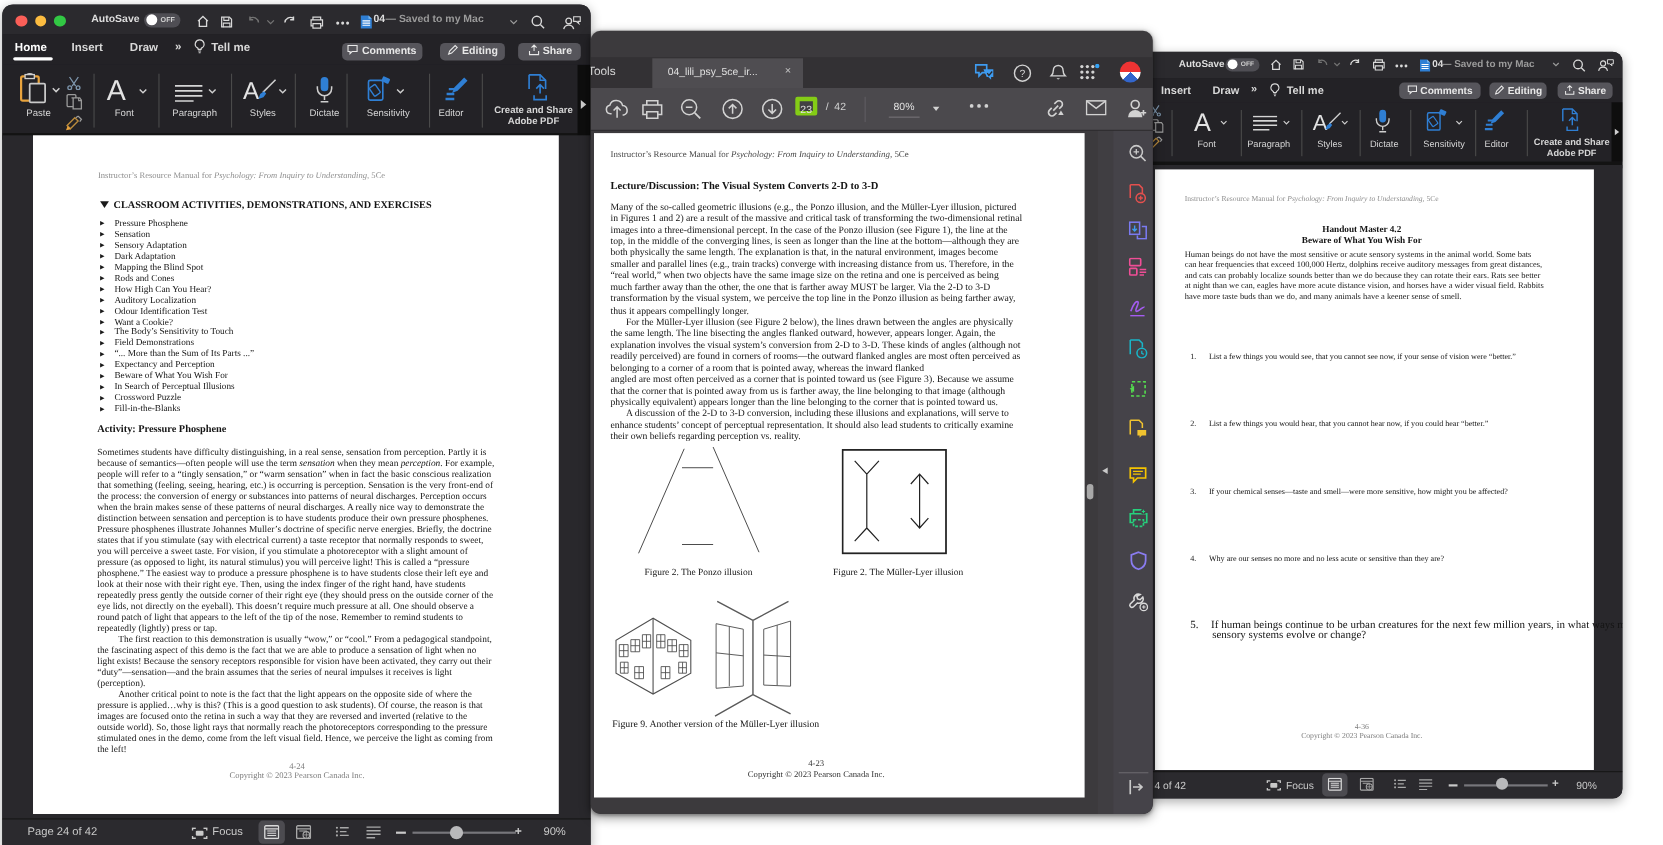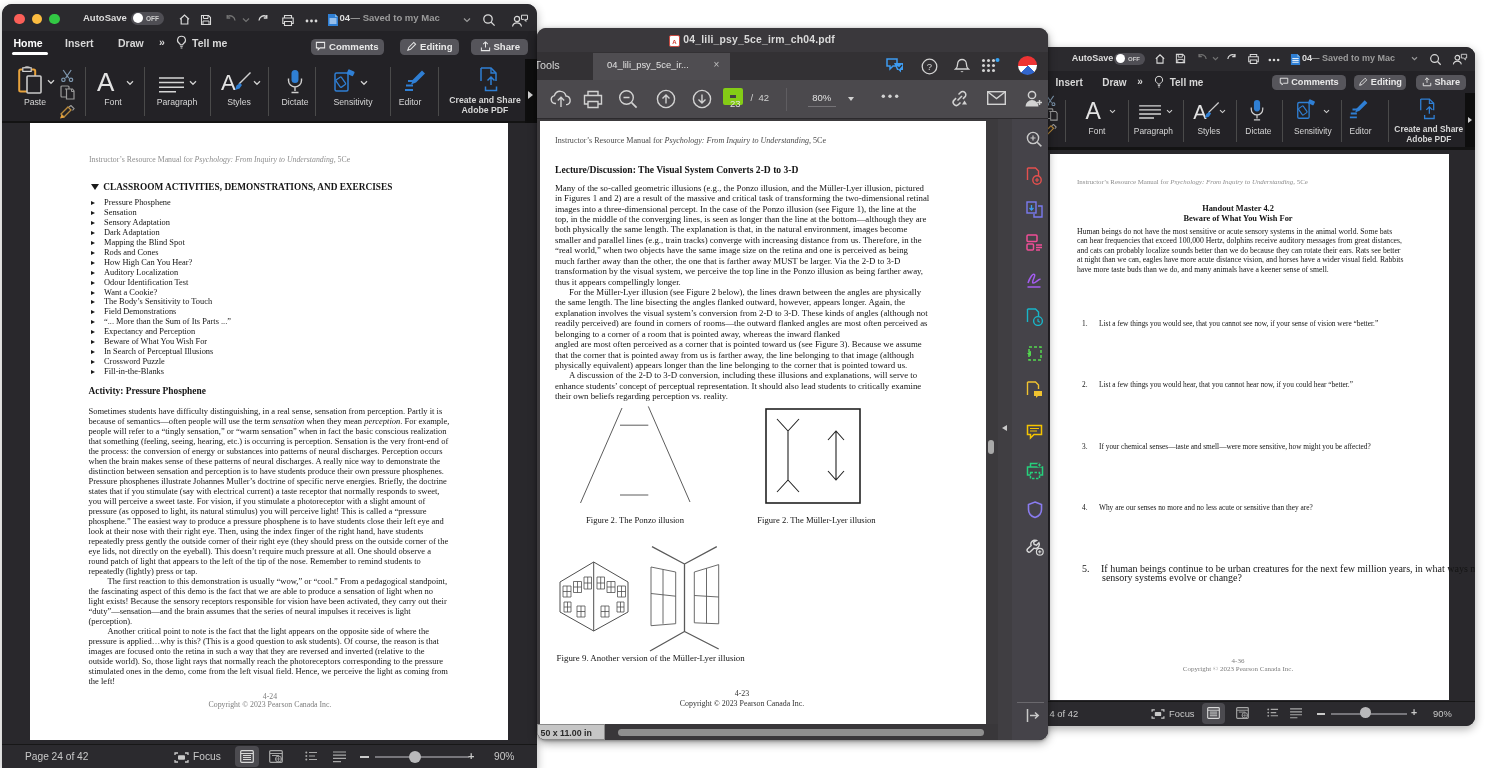--- a/index.html
+++ b/index.html
@@ -598,29 +598,20 @@
     <span class="a" style="left:326px;top:11px;width:8px;height:1.6px;background:#c9c9c9"></span>
     <span class="a" style="left:340px;top:11.3px;width:76px;height:1.4px;background:#77767b"></span>
     <span class="a" style="left:369px;top:5.5px;width:11px;height:11px;background:#b9b9bb;border-radius:50%"></span>
     <span class="a" style="left:420px;top:6.5px;font-size:10.5px;color:#c9c9c9;font-weight:bold;line-height:9px">+</span>
     <span class="a" style="left:442px;top:6.5px;font-size:9.4px;color:#c9c9c9">90%</span>
   </div>
 </div>
 
 <div class="win" id="w2" style="left:536.5px;top:28px;width:511.5px;height:712px;border-radius:9px;background:#3c3a3d;box-shadow:0 3px 10px rgba(0,0,0,.38),0 1px 3px rgba(0,0,0,.3)">
 
-  <div class="a" style="left:0;top:0;width:100%;height:24px;background:#3a383c">
-    <span class="a" style="left:132.3px;top:6.5px">
-        <svg width="11" height="12" viewBox="0 0 11 12">
-          <rect x="0.5" y="0.5" width="10" height="11" rx="1.5" fill="#fff" stroke="#c94c43" stroke-width="1"></rect>
-          <text x="5.5" y="8.6" font-size="6" font-weight="bold" fill="#d03a30" text-anchor="middle" font-family="Liberation Sans">A</text>
-        </svg>
-      </span>
-    <span class="a" style="left:146.8px;top:5.5px;font-size:10.4px;letter-spacing:.2px;font-weight:bold;color:#dadada">04_lili_psy_5ce_irm_ch04.pdf</span>
-  </div>
 
   <div class="a" style="left:0;top:24px;width:100%;height:28px;background:#333134">
     <span class="a" style="left:-2px;top:6.5px;font-size:10.8px;color:#d5d5d5">Tools</span>
     <span class="a" style="left:56.7px;top:0.5px;width:137px;height:27.5px;background:#4f4d51"></span>
     <span class="a" style="left:70.5px;top:7px;font-size:9.4px;color:#e0e0e0">04_lili_psy_5ce_ir...</span>
     <span class="a" style="left:177px;top:6.5px;font-size:10px;color:#c0c0c0">×</span>
     <span class="a" style="left:349.6px;top:5px">
         <svg width="20" height="17" viewBox="0 0 20 17">
           <path d="M1 2h10v7H7l-3 3V9H1z" fill="none" stroke="#3e9bf0" stroke-width="1.5"></path>
           <path d="M8 6h9v7h-2v2.5L12.5 13H11" fill="#3e9bf0"></path>
@@ -683,21 +674,21 @@
           <circle cx="10" cy="10" r="8.6" fill="none" stroke="#d2d2d2" stroke-width="1.4"></circle>
           <path d="M10 14.5v-8M6.5 9.5L10 6l3.5 3.5" fill="none" stroke="#d2d2d2" stroke-width="1.4"></path>
         </svg>
       </span>
     <span class="a" style="left:155.5px;top:9px">
         <svg width="20" height="20" viewBox="0 0 20 20">
           <circle cx="10" cy="10" r="8.6" fill="none" stroke="#d2d2d2" stroke-width="1.4"></circle>
           <path d="M10 5.5v8M6.5 10.5L10 14l3.5-3.5" fill="none" stroke="#d2d2d2" stroke-width="1.4"></path>
         </svg>
       </span>
-    <span class="a" style="left:186.4px;top:8px;width:20px;height:17px;border:7px solid #84cc16;border-radius:2px;background:#424043">
+    <span class="a" style="left:186.4px;top:8px;width:20px;height:17px;border:4px solid #84cc16;border-radius:2px;background:#424043">
         <span class="a" style="left:0;top:2.5px;width:100%;text-align:center;font-size:9.5px;color:#e0e0e0">23</span>
       </span>
     <span class="a" style="left:214.1px;top:12px;font-size:9.5px;color:#d2d2d2">/&nbsp; 42</span>
     <span class="sep" style="left:249.1px;top:8px;height:23px;background:#5f5d61"></span>
     <span class="a" style="left:271.3px;top:12px;font-size:9.5px;color:#e0e0e0;width:28px;text-align:center;border-bottom:1px solid #757377;padding-bottom:3px">80%</span>
     <span class="a" style="left:311.5px;top:16.5px;width:0;height:0;border-top:4.5px solid #d2d2d2;border-left:3.8px solid transparent;border-right:3.8px solid transparent"></span>
     <span class="a" style="left:344.1px;top:14px">
         <svg width="18" height="5" viewBox="0 0 18 5">
           <circle cx="2.3" cy="2.3" r="1.7" fill="#d2d2d2"></circle>
           <circle cx="9" cy="2.3" r="1.7" fill="#d2d2d2"></circle>
@@ -880,20 +871,14 @@
           <path d="M12.2 13.8h3.2M13.8 12.2v3.2" stroke="#d9d9d9" stroke-width="1"></path>
         </svg>
       </span>
     <span class="a" style="left:480.5px;top:583px;width:27px;height:1px;background:#6a686d"></span>
     <span class="a" style="left:489.5px;top:589px">
         <svg width="14" height="15" viewBox="0 0 14 15">
           <path d="M1.5 1v13" stroke="#c9c9c9" stroke-width="1.5"></path>
           <path d="M4 7.5h8M9 4.5l3.2 3-3.2 3" fill="none" stroke="#c9c9c9" stroke-width="1.5"></path>
         </svg>
       </span>
-    <div class="a" style="left:0;top:605px;width:461.5px;height:16px;background:#39373a">
-      <span class="a" style="left:0;top:0;width:68px;height:16px;background:#c6c6c6;border:1px solid #8a8a8a">
-          <span class="a" style="left:3px;top:3px;font-size:8.8px;font-weight:bold;color:#2b2b2b;white-space:nowrap">50 x 11.00 in</span>
-        </span>
-      <span class="a" style="left:81px;top:4.5px;width:366px;height:7px;background:#8f8f8f;border-radius:3.5px"></span>
-    </div>
   </div>
 </div>
 
 </body></html>

